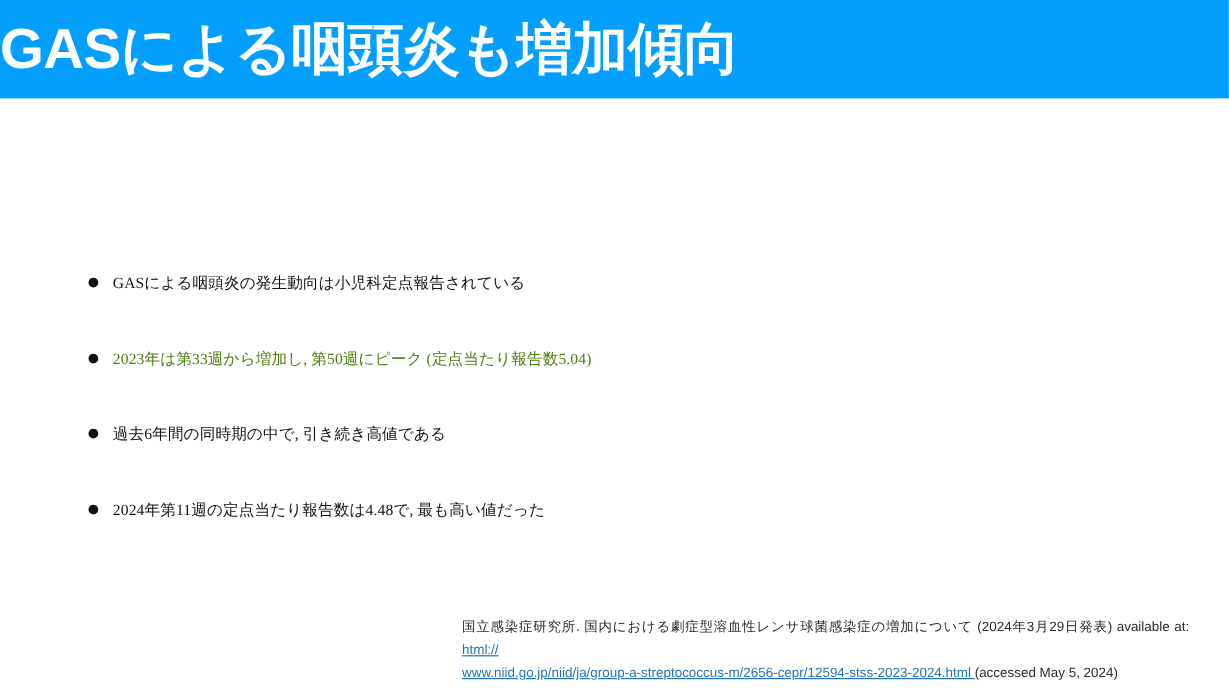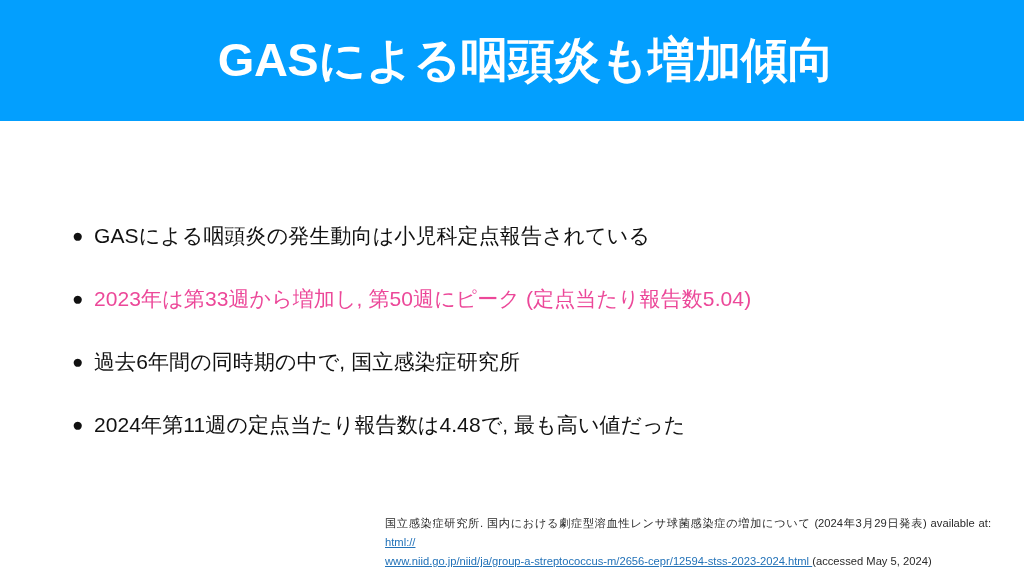--- a/index.html
+++ b/index.html
@@ -15,26 +15,25 @@
     overflow: hidden;
     position: relative;
   }
 
   
   #title-banner {
     position: absolute;
     left: 0;
     top: 0;
     width: 1024px;
-    height: 121px;
+    height: 82px;
     background: #039FFE;
     display: flex;
     align-items: center;
-    justify-content: center;
-    padding-left: 28px;
+    justify-content: flex-start;
   }
 
   #slide-title {
     color: #ffffff;
     font-size: 47px;
     font-weight: bold;
     letter-spacing: -0.5px;
     line-height: 1;
     white-space: nowrap;
     margin-top: -2px;
@@ -58,25 +57,26 @@
     width: 26px;
     flex: 0 0 26px;
     font-size: 19px;
     line-height: 29px;
     color: #111111;
     text-align: left;
     padding-left: 4px;
   }
 
   .bullet-text {
-    font-size: 21px;
+    font-size: 13px;
     line-height: 29px;
     color: #111111;
     white-space: nowrap;
     letter-spacing: 0.1px;
+    font-family: Liberation Serif, serif;
   }
 
   
   #footnote {
     position: absolute;
     left: 385px;
     top: 514px;
     width: 606px;
     font-size: 11.2px;
     line-height: 19px;
@@ -111,26 +111,26 @@
 
 <div id="bullet-list">
 
   <div class="bullet-row">
     <span class="bullet-marker" style="color: rgb(17, 17, 17);">●</span>
     <span class="bullet-text" style="color: rgb(17, 17, 17);">GASによる咽頭炎の発生動向は小児科定点報告されている</span>
   </div>
 
   <div class="bullet-row">
     <span class="bullet-marker" style="color: rgb(17, 17, 17);">●</span>
-    <span class="bullet-text" style="color: #ec4899;">2023年は第33週から増加し, 第50週にピーク (定点当たり報告数5.04)</span>
+    <span class="bullet-text" style="color: #4d7c0f;">2023年は第33週から増加し, 第50週にピーク (定点当たり報告数5.04)</span>
   </div>
 
   <div class="bullet-row">
     <span class="bullet-marker" style="color: rgb(17, 17, 17);">●</span>
-    <span class="bullet-text" style="color: rgb(17, 17, 17);">過去6年間の同時期の中で, 国立感染症研究所</span>
+    <span class="bullet-text" style="color: rgb(17, 17, 17);">過去6年間の同時期の中で, 引き続き高値である</span>
   </div>
 
   <div class="bullet-row">
     <span class="bullet-marker" style="color: rgb(17, 17, 17);">●</span>
     <span class="bullet-text" style="color: rgb(17, 17, 17);">2024年第11週の定点当たり報告数は4.48で, 最も高い値だった</span>
   </div>
 
 </div>
 
 <div id="footnote">

